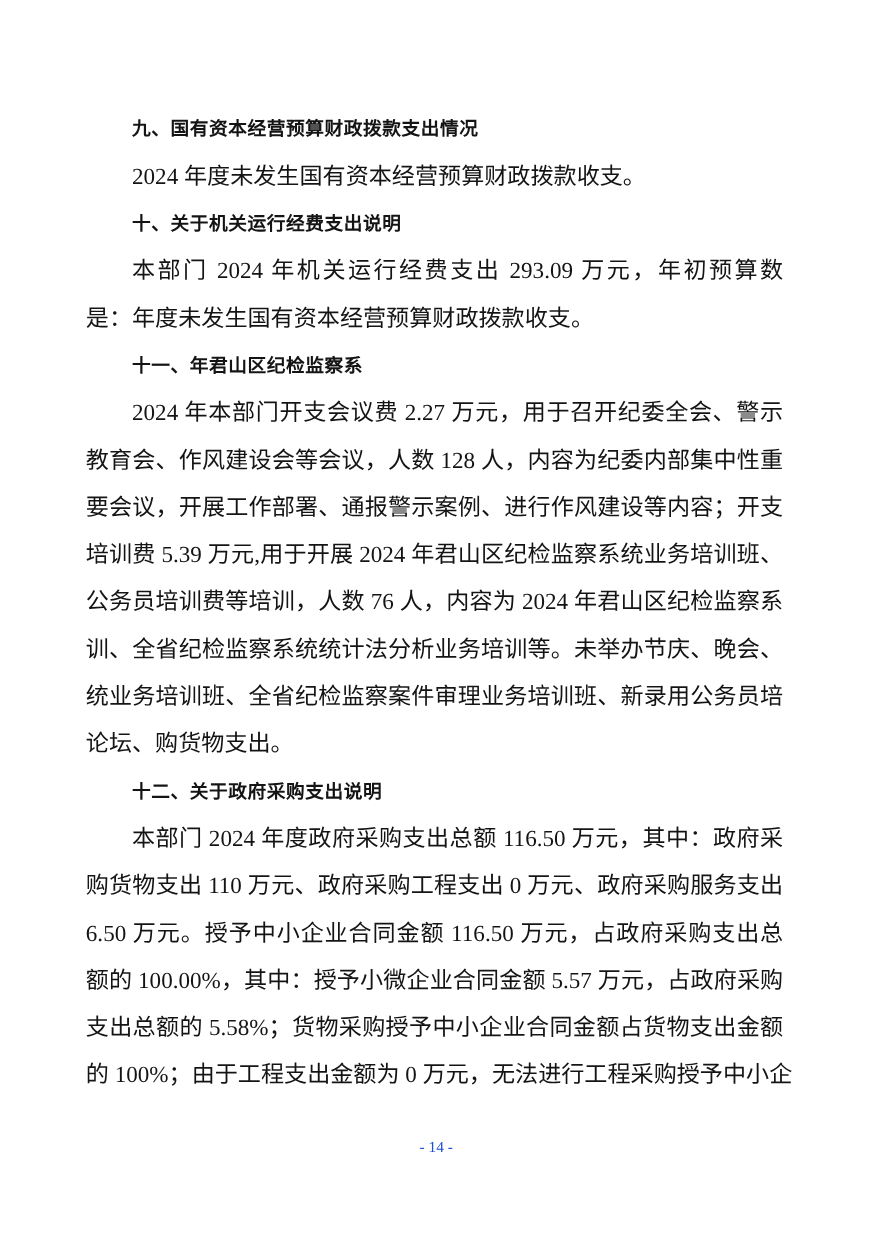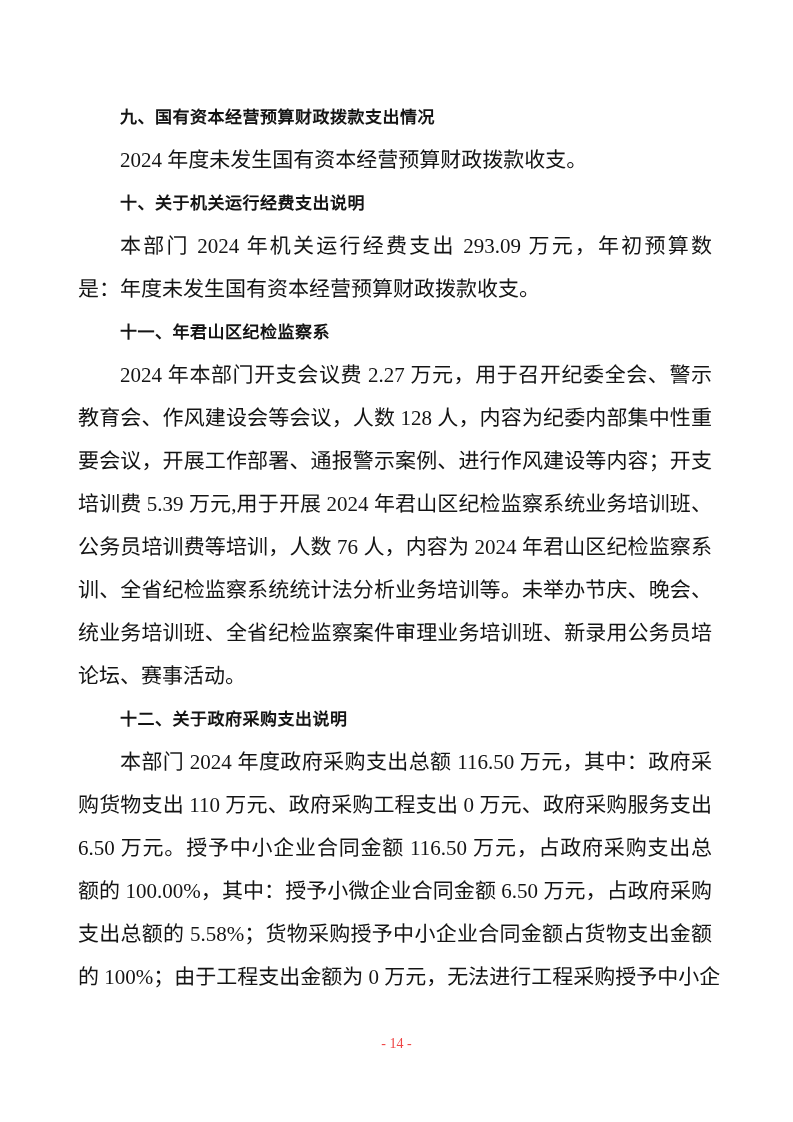--- a/index.html
+++ b/index.html
@@ -44,21 +44,21 @@
   }
   .footer {
     position: absolute;
     left: 0;
     right: 0;
     top: 1033px;
     height: 22px;
     line-height: 22px;
     text-align: center;
     font-size: 14px;
-    color: #ef4444;
+    color: #1d4ed8;
     font-family: "Liberation Serif", "DejaVu Serif", serif;
   }
 </style>
 </head>
 <body>
 
 <div class="page">
   <div class="content">
       <div class="line heading indent">九、国有资本经营预算财政拨款支出情况</div>
       <div class="line indent">2024 年度未发生国有资本经营预算财政拨款收支。</div>
@@ -66,25 +66,25 @@
       <div class="line indent fill">本部门 2024 年机关运行经费支出 293.09 万元，年初预算数</div>
       <div class="line">是：年度未发生国有资本经营预算财政拨款收支。</div>
       <div class="line heading indent">十一、年君山区纪检监察系</div>
       <div class="line indent fill">2024 年本部门开支会议费 2.27 万元，用于召开纪委全会、警示</div>
       <div class="line fill">教育会、作风建设会等会议，人数 128 人，内容为纪委内部集中性重</div>
       <div class="line fill">要会议，开展工作部署、通报警示案例、进行作风建设等内容；开支</div>
       <div class="line fill">培训费 5.39 万元,用于开展 2024 年君山区纪检监察系统业务培训班、</div>
       <div class="line fill">公务员培训费等培训，人数 76 人，内容为 2024 年君山区纪检监察系</div>
       <div class="line fill">训、全省纪检监察系统统计法分析业务培训等。未举办节庆、晚会、</div>
       <div class="line fill">统业务培训班、全省纪检监察案件审理业务培训班、新录用公务员培</div>
-      <div class="line">论坛、赛事活动。</div>
+      <div class="line">论坛、购货物支出。</div>
       <div class="line heading indent">十二、关于政府采购支出说明</div>
       <div class="line indent fill">本部门 2024 年度政府采购支出总额 116.50 万元，其中：政府采</div>
       <div class="line fill">购货物支出 110 万元、政府采购工程支出 0 万元、政府采购服务支出</div>
       <div class="line fill">6.50 万元。授予中小企业合同金额 116.50 万元，占政府采购支出总</div>
-      <div class="line fill">额的 100.00%，其中：授予小微企业合同金额 6.50 万元，占政府采购</div>
+      <div class="line fill">额的 100.00%，其中：授予小微企业合同金额 5.57 万元，占政府采购</div>
       <div class="line fill">支出总额的 5.58%；货物采购授予中小企业合同金额占货物支出金额</div>
       <div class="line fill">的 100%；由于工程支出金额为 0 万元，无法进行工程采购授予中小企</div>
     </div>
   <div class="footer">
     <span>- 14 -</span>
   </div>
 </div>
 
 </body></html>

